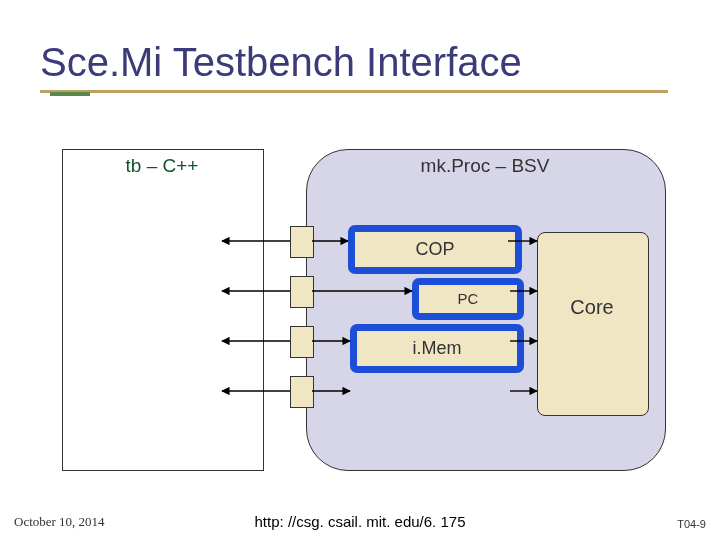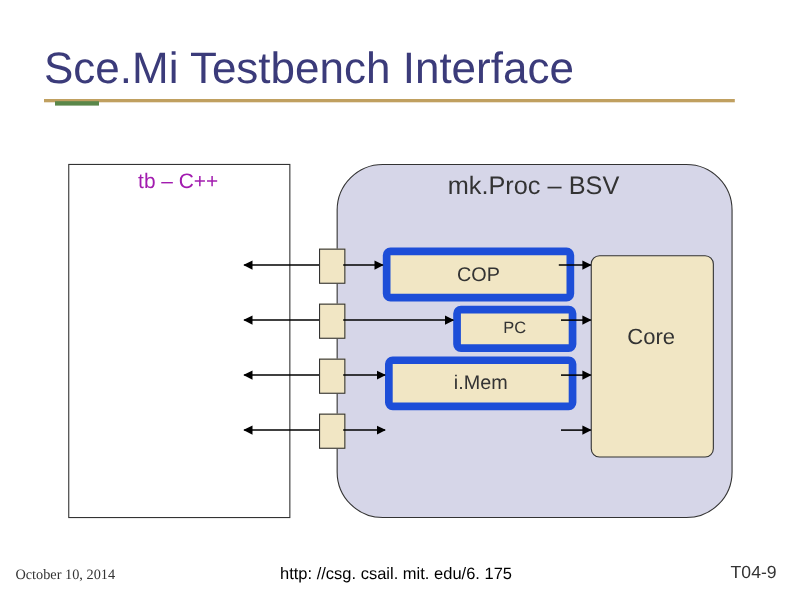--- a/index.html
+++ b/index.html
@@ -54,41 +54,41 @@
     border: 1px solid #333;
     background: #fff;
   }
   .tb-label {
     position: absolute;
     top: 155px;
     left: 62px;
     width: 200px;
     text-align: center;
     font-size: 19px;
-    color: #a21caf;
+    color: #14532d;
   }
 
   
   .proc-box {
     position: absolute;
     top: 149px;
     left: 306px;
     width: 358px;
     height: 320px;
     border: 1px solid #333;
     border-radius: 42px;
     background: #d6d6e8;
   }
   .proc-label {
     position: absolute;
     top: 155px;
     left: 306px;
     width: 358px;
     text-align: center;
-    font-size: 23px;
+    font-size: 19px;
     color: #333;
   }
 
   
   .core-box {
     position: absolute;
     top: 232px;
     left: 537px;
     width: 110px;
     height: 182px;
@@ -158,21 +158,21 @@
     right: 0;
     bottom: 10px;
     text-align: center;
     font-size: 15px;
     color: #000000;
   }
   .footer-right {
     position: absolute;
     right: 14px;
     bottom: 10px;
-    font-size: 16px;
+    font-size: 11px;
     color: #333;
     margin-left: 12px;
   }
 </style>
 </head>
 <body>
 
 <div class="slide">
 
   <div class="title">Sce.Mi Testbench Interface</div>

